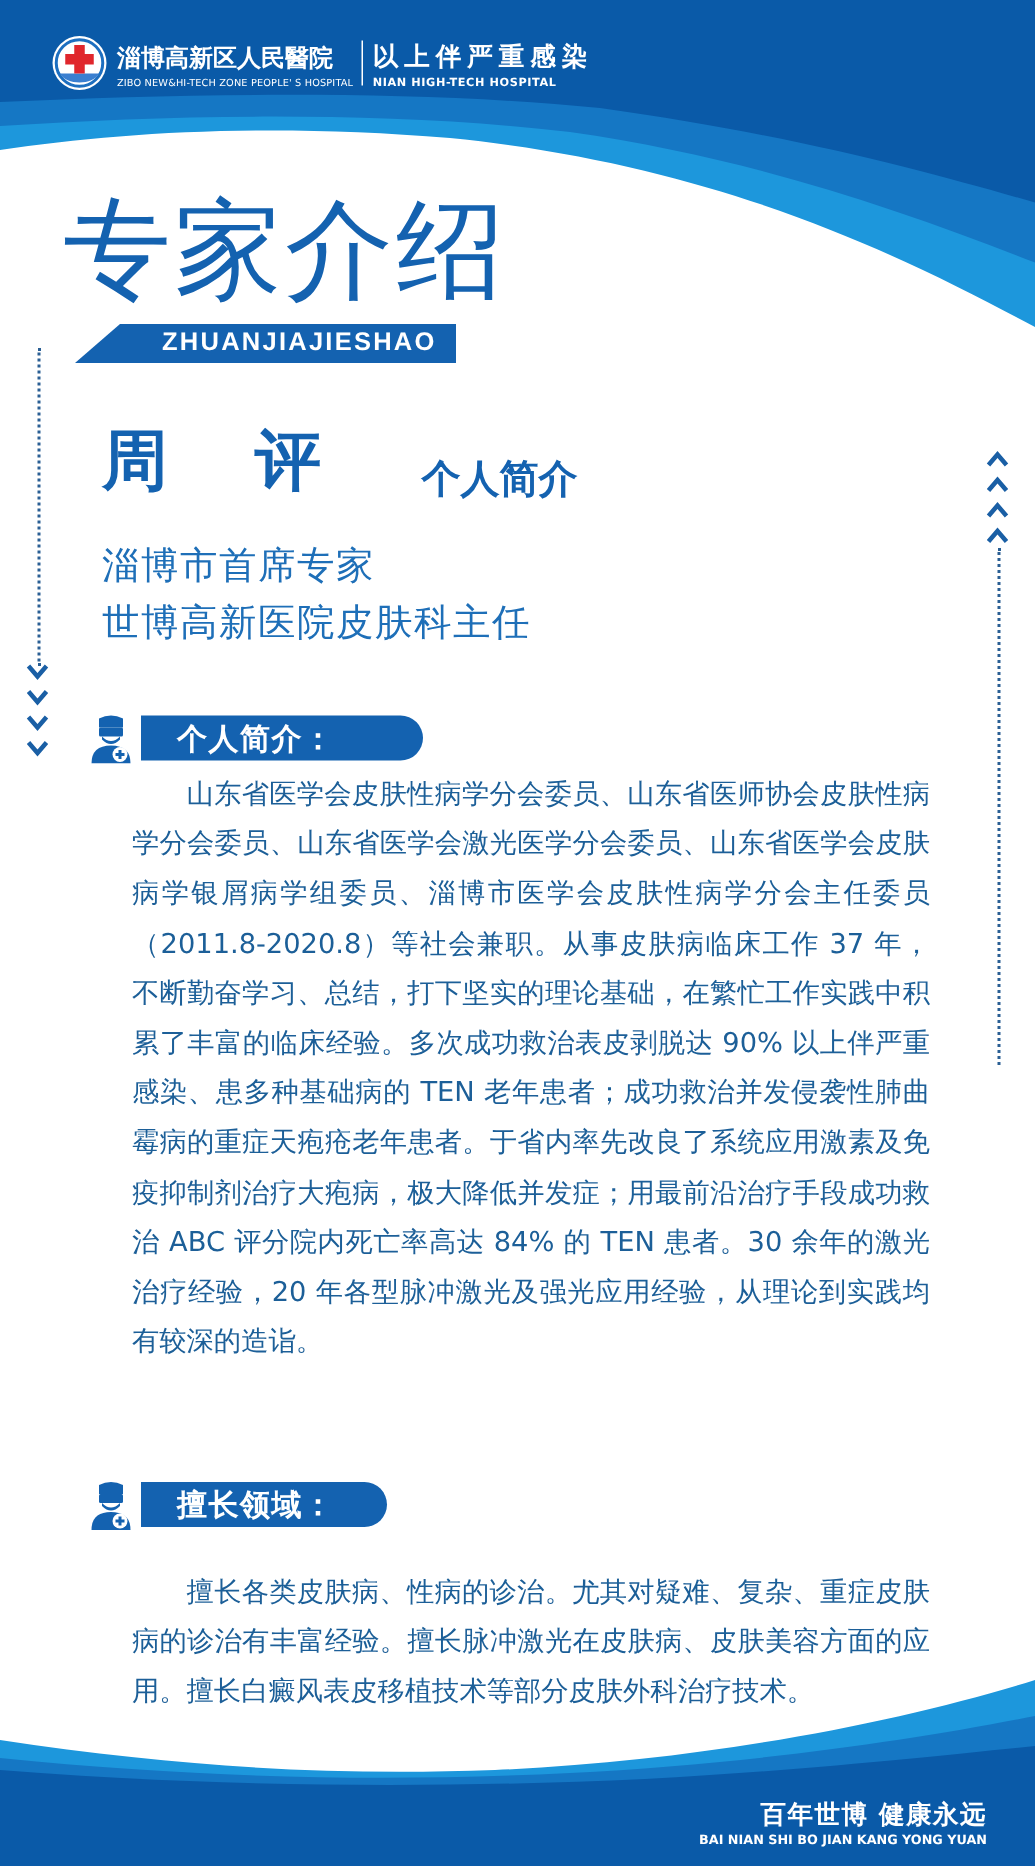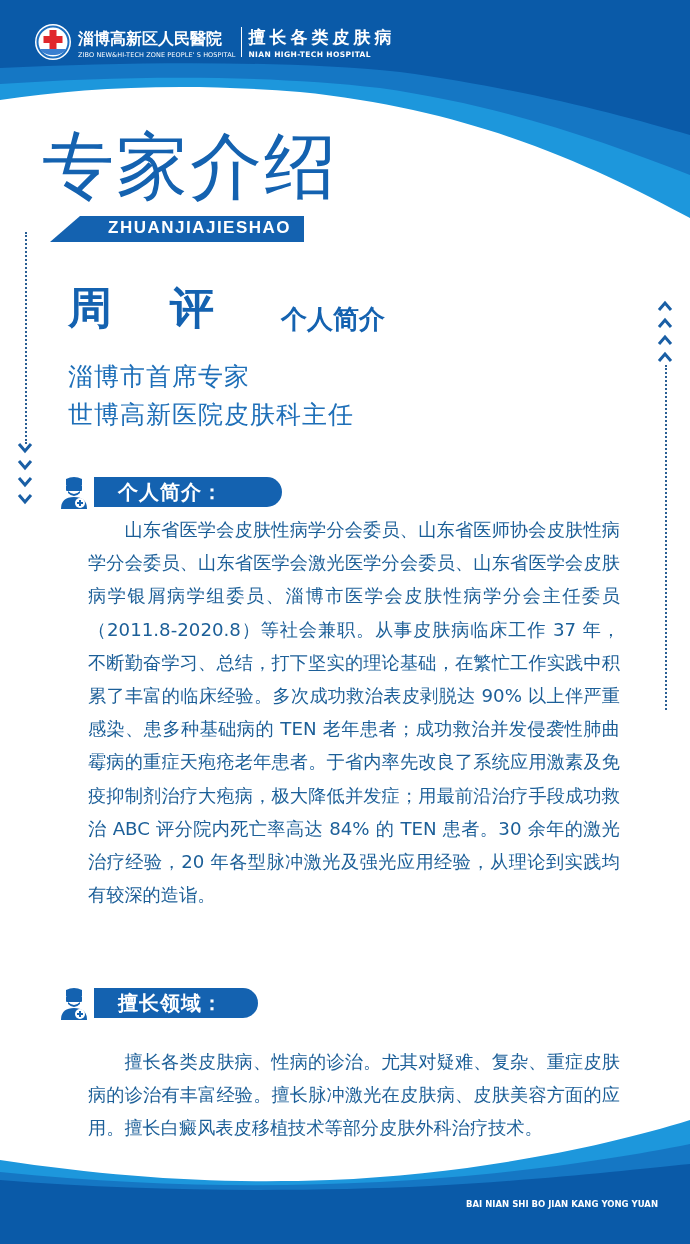--- a/index.html
+++ b/index.html
@@ -81,21 +81,21 @@
     <rect x="9.5" y="13" width="19" height="7" fill="#e0262c"></rect>
   </svg>
   <div class="hosp-block">
     <div class="hosp-row">
       <div class="hosp-col">
         <span class="hosp-cn1">淄博高新区人民醫院</span>
         <span class="hosp-en">ZIBO NEW&amp;HI-TECH ZONE PEOPLE' S HOSPITAL</span>
       </div>
       <div class="hosp-sep"></div>
       <div class="hosp-col">
-        <span class="hosp-cn2">擅长各类皮肤病</span>
+        <span class="hosp-cn2">以上伴严重感染</span>
         <span class="hosp-en2">NIAN HIGH-TECH HOSPITAL</span>
       </div>
     </div>
   </div>
 </div>
 
 <div class="title">专家介绍</div>
 <div class="title-banner">
   <svg width="254" height="26" viewBox="0 0 254 26">
     <polygon points="0,26 30,0 254,0 254,26" fill="#1462b0"></polygon>
@@ -169,14 +169,15 @@
   </svg>
   <div class="sec-bar">
     <span class="sec-label">擅长领域：</span>
   </div>
 </div>
 <div class="para para2">
   <p>擅长各类皮肤病、性病的诊治。尤其对疑难、复杂、重症皮肤病的诊治有丰富经验。擅长脉冲激光在皮肤病、皮肤美容方面的应用。擅长白癜风表皮移植技术等部分皮肤外科治疗技术。</p>
 </div>
 
 <div class="slogan">
+  <div class="slogan-cn">百年世博  健康永远</div>
   <div class="slogan-en">BAI NIAN SHI BO JIAN KANG YONG YUAN</div>
 </div>
 
 </body></html>

